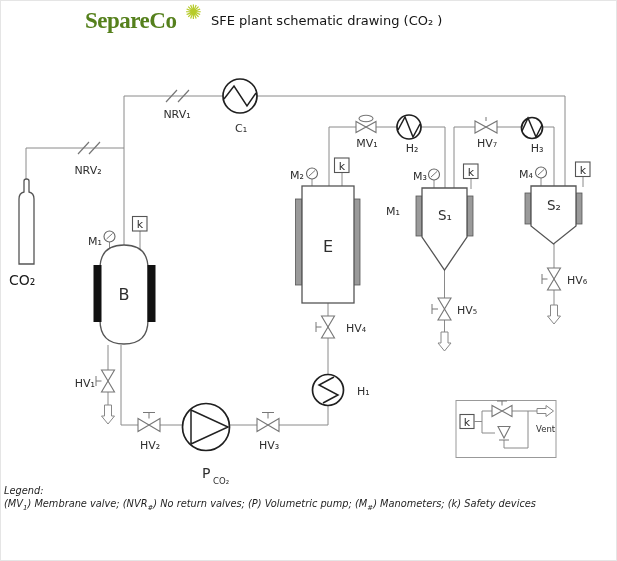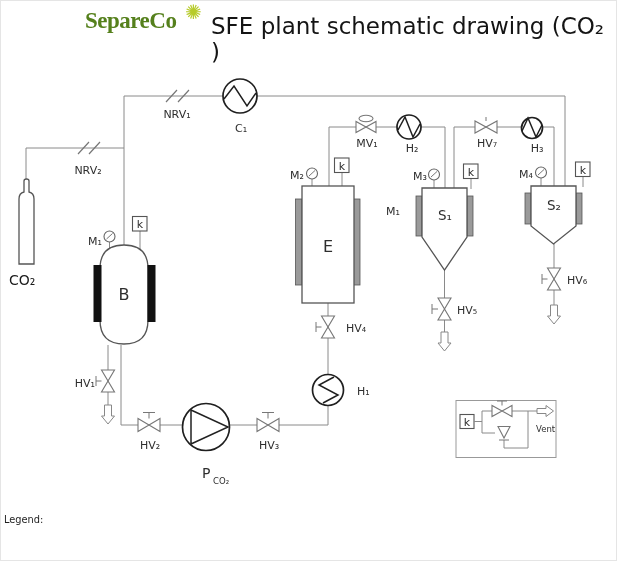--- a/index.html
+++ b/index.html
@@ -2,21 +2,21 @@
 <html><head>
 <meta charset="utf-8">
 <style>
   html,body{margin:0;padding:0;background:#fff;}
   #stage{position:relative;width:617px;height:561px;background:#ffffff;overflow:hidden;
          font-family:"DejaVu Sans",sans-serif;border:1px solid #e5e5e5;box-sizing:border-box;}
   
   #logo{position:absolute;left:84px;top:7px;font-weight:bold;font-size:23px;color:#55801c;
         letter-spacing:-0.5px;font-family:Liberation Serif, serif;}
   #logo-star{position:absolute;left:100px;top:-8px;font-size:20px;color:#b7cb2b;font-weight:normal;}
-  #title{position:absolute;left:210px;top:12px;font-size:23px;color:#141414;}
+  #title{position:absolute;left:210px;top:12px;font-size:13px;color:#141414;}
   
   #schematic{position:absolute;left:0;top:0;}
   .pipe{stroke:#8a8a8a;stroke-width:1;fill:none;}
   .stem{stroke:#8a8a8a;stroke-width:1;fill:none;}
   .valve{fill:#ffffff;stroke:#777777;stroke-width:1.1;}
   .valve-stem{stroke:#777777;stroke-width:1;fill:none;}
   .nrv{stroke:#777777;stroke-width:1.2;fill:none;}
   .hx{fill:#ffffff;stroke:#1f1f1f;stroke-width:1.7;}
   .hx-zig{fill:none;stroke:#1f1f1f;stroke-width:1.5;}
   .vessel{fill:#ffffff;stroke:#555555;stroke-width:1.3;}
@@ -25,22 +25,22 @@
   .gauge{fill:#ffffff;stroke:#666666;stroke-width:1.1;}
   .kbox{fill:#ffffff;stroke:#555555;stroke-width:1.1;}
   .vent-arrow{fill:#ffffff;stroke:#888888;stroke-width:1;}
   .lbl{font-size:11px;fill:#2e2e2e;}
   .lbl-sm{font-size:8.5px;fill:#2e2e2e;}
   .lbl-big{font-size:16px;fill:#2e2e2e;}
   .lbl-cap{font-size:13.5px;fill:#2e2e2e;}
   .lbl-co2{font-size:14px;fill:#1a1a1a;}
   .mid{text-anchor:middle;}.end{text-anchor:end;}
   
-  #legend{position:absolute;left:3px;top:513px;font-size:9.8px;line-height:12.8px;color:#1f1f1f;
-          font-family:"DejaVu Sans",sans-serif;white-space:nowrap;}
+  #legend{position:absolute;left:3px;top:484px;font-size:9.8px;line-height:12.8px;color:#1f1f1f;
+          font-family:"DejaVu Sans",sans-serif;white-space:nowrap;font-style:italic;}
   #legend sub{font-size:7px;}
 </style>
 </head>
 <body>
 
 <div id="stage">
 
   <div id="logo">
     <span>SepareCo</span>
     <span id="logo-star">✺</span>
@@ -241,15 +241,16 @@
       <path class="valve-stem" d="M501,404.5 L501,400 M496,400 L506,400"></path>
       <path class="valve" d="M497,425.5 L509,425.5 L503,437 Z"></path>
       <path class="valve-stem" d="M498,439 L508,439"></path>
       <path class="vent-arrow" d="M536,407.5 L545,407.5 L545,404.5 L552.5,410 L545,415.5 L545,412.5 L536,412.5 Z"></path>
       <text x="535" y="431" font-size="8.5" fill="#2e2e2e">Vent</text>
     </g>
   </svg>
 
   <div id="legend">
     <div>Legend:</div>
+    <div><span>(MV</span><sub>1</sub><span>) Membrane valve; (NVR</span><sub>#</sub><span>) No return valves; (P) Volumetric pump;  (M</span><sub>#</sub><span>) Manometers; (k) Safety devices</span></div>
   </div>
 
 </div>
 
 </body></html>

